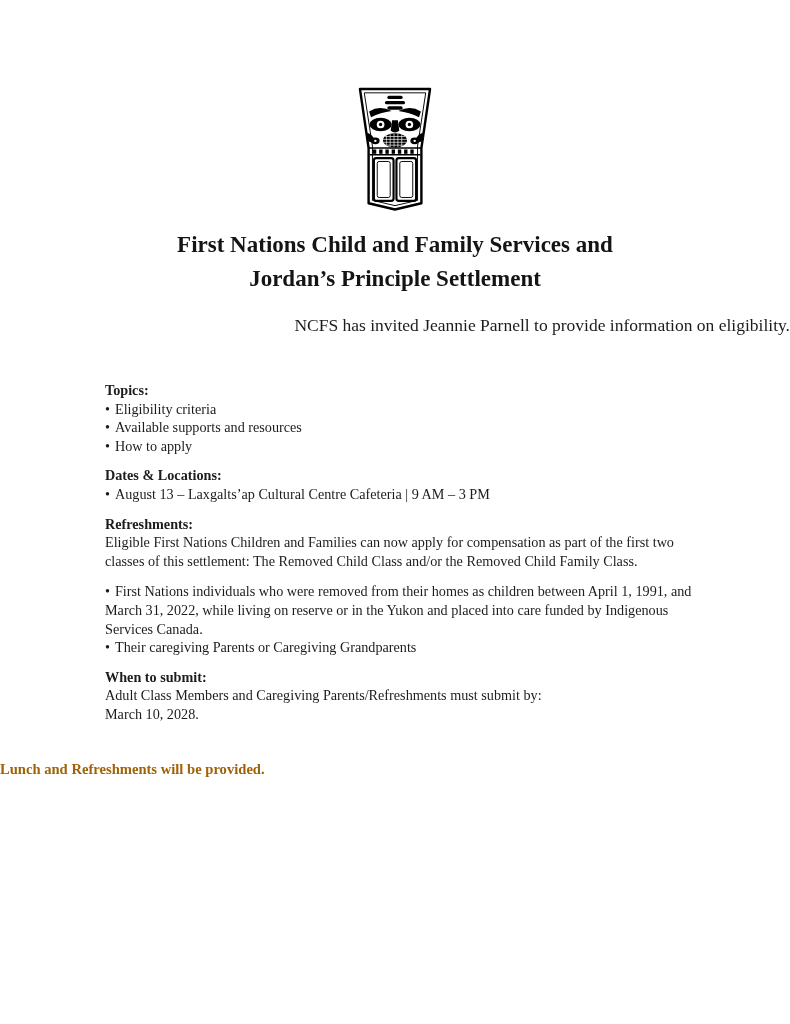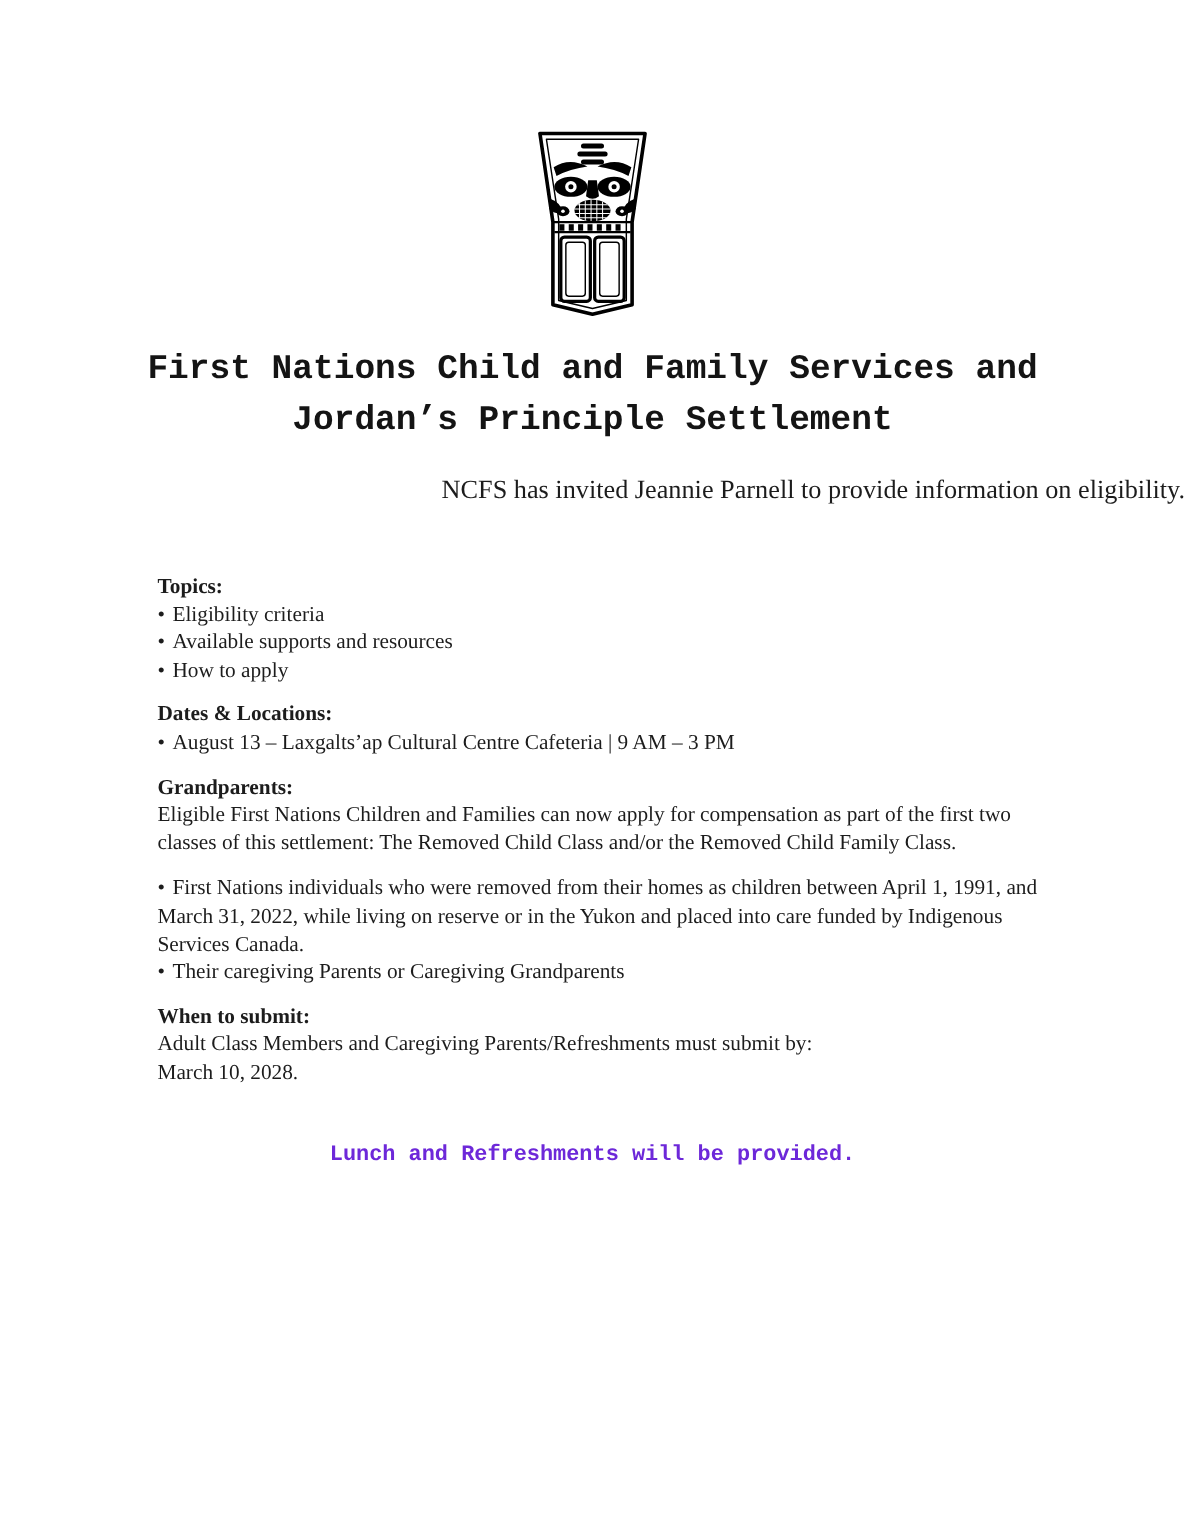--- a/index.html
+++ b/index.html
@@ -16,46 +16,44 @@
   .logo-wrap { padding-top: 86px; text-align: center; }
   .logo-wrap svg { width: 96px; height: 126px; }
   .title {
     margin-top: 12px;
     text-align: center;
     font-weight: 700;
     font-size: 23px;
     line-height: 34px;
     color: #141414;
   }
-  .title span { display: block; font-family: Liberation Mono, monospace; }
+  .title span { display: block; }
   .subtitle {
     margin-top: 18px;
     text-align: right;
     font-size: 17.5px;
     line-height: 23px;
     color: #1c1c1c;
   }
   .content {
     margin: 44px 90px 0 93px;
     width: 607px;
     font-size: 14.2px;
     line-height: 18.6px;
   }
   .section { margin: 0 0 11px 12px; }
   .heading { font-weight: 700; }
   .line { }
   .marker { margin-right: 5px; }
   .para { margin: 0 0 12px 0; }
   .footer {
     margin-top: 37px;
-    text-align: center;
     font-weight: 700;
     font-size: 14.6px;
-    color: #6d28d9;
-    font-family: Liberation Mono, monospace;
+    color: #a16207;
   }
 </style>
 </head>
 <body>
 
 <div class="page">
 
   <div class="logo-wrap">
     <svg viewBox="0 0 200 260" xmlns="http://www.w3.org/2000/svg">
       <defs>
@@ -139,21 +137,21 @@
       <div class="line"><span class="marker">•</span><span>Available supports and resources</span></div>
       <div class="line"><span class="marker">•</span><span>How to apply</span></div>
     </div>
 
     <div class="section">
       <div class="heading">Dates &amp; Locations:</div>
       <div class="line"><span class="marker">•</span><span>August 13 – Laxgalts’ap Cultural Centre Cafeteria | 9 AM – 3 PM</span></div>
     </div>
 
     <div class="section">
-      <div class="heading">Grandparents:</div>
+      <div class="heading">Refreshments:</div>
       <div class="para">Eligible First Nations Children and Families can now apply for compensation as part of the first two classes of this settlement: The Removed Child Class and/or the Removed Child Family Class.</div>
       <div class="line"><span class="marker">•</span><span>First Nations individuals who were removed from their homes as children between April 1, 1991, and March 31, 2022, while living on reserve or in the Yukon and placed into care funded by Indigenous Services Canada.</span></div>
       <div class="line"><span class="marker">•</span><span>Their caregiving Parents or Caregiving Grandparents</span></div>
     </div>
 
     <div class="section">
       <div class="heading">When to submit:</div>
       <div class="line">Adult Class Members and Caregiving Parents/Refreshments must submit by:</div>
       <div class="line">March 10, 2028.</div>
     </div>

